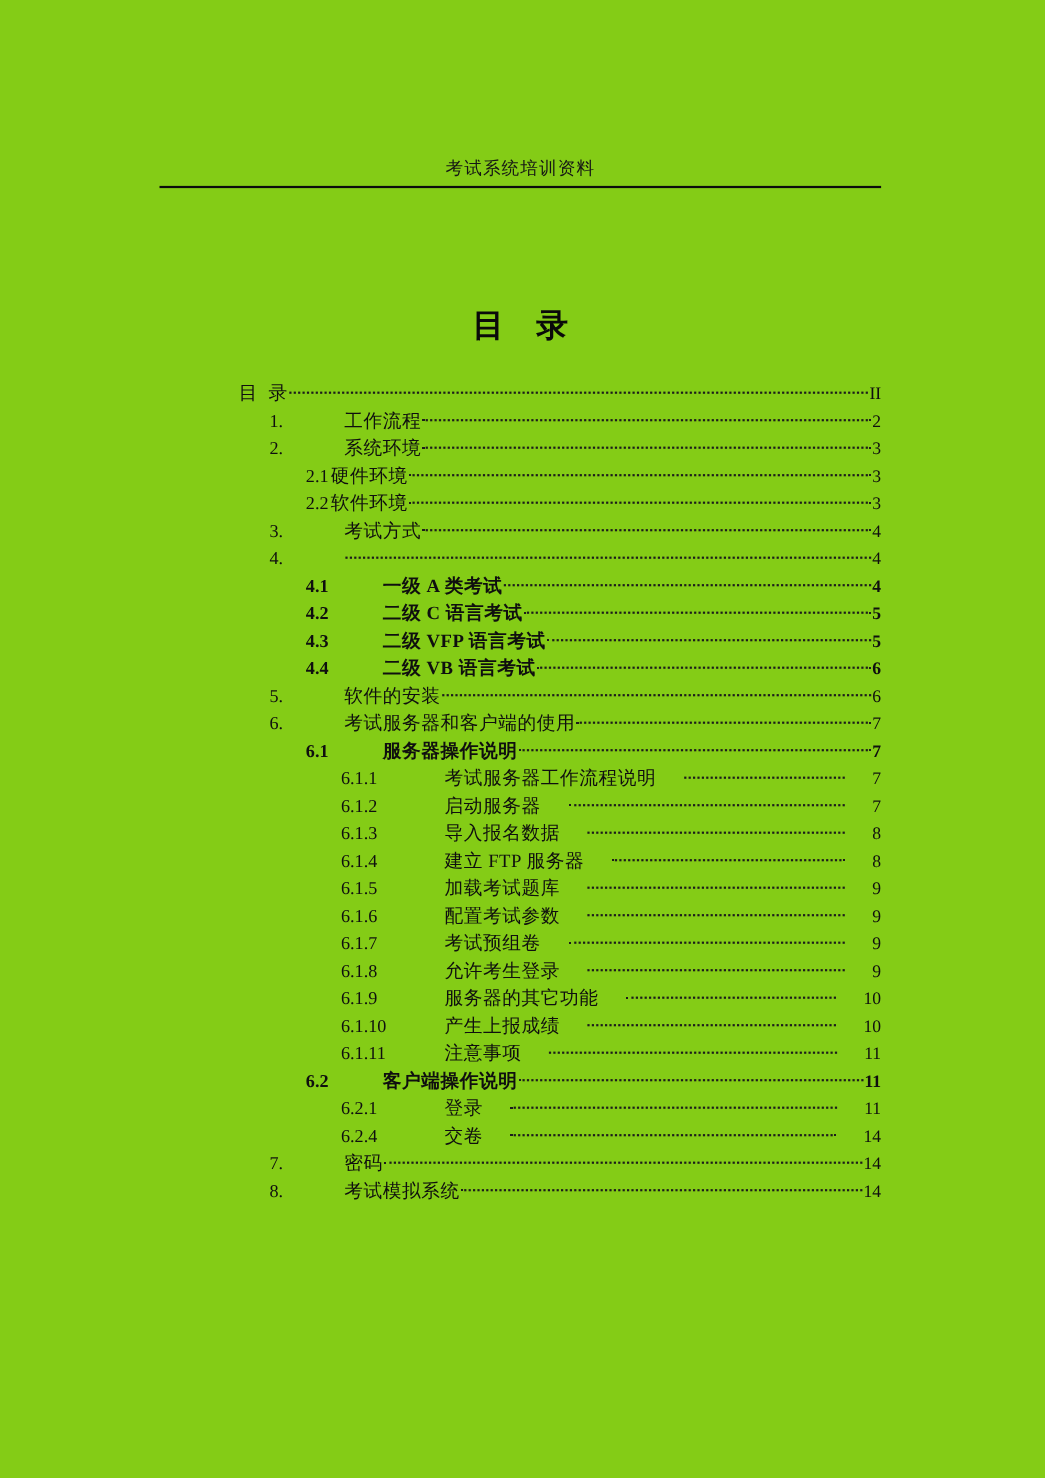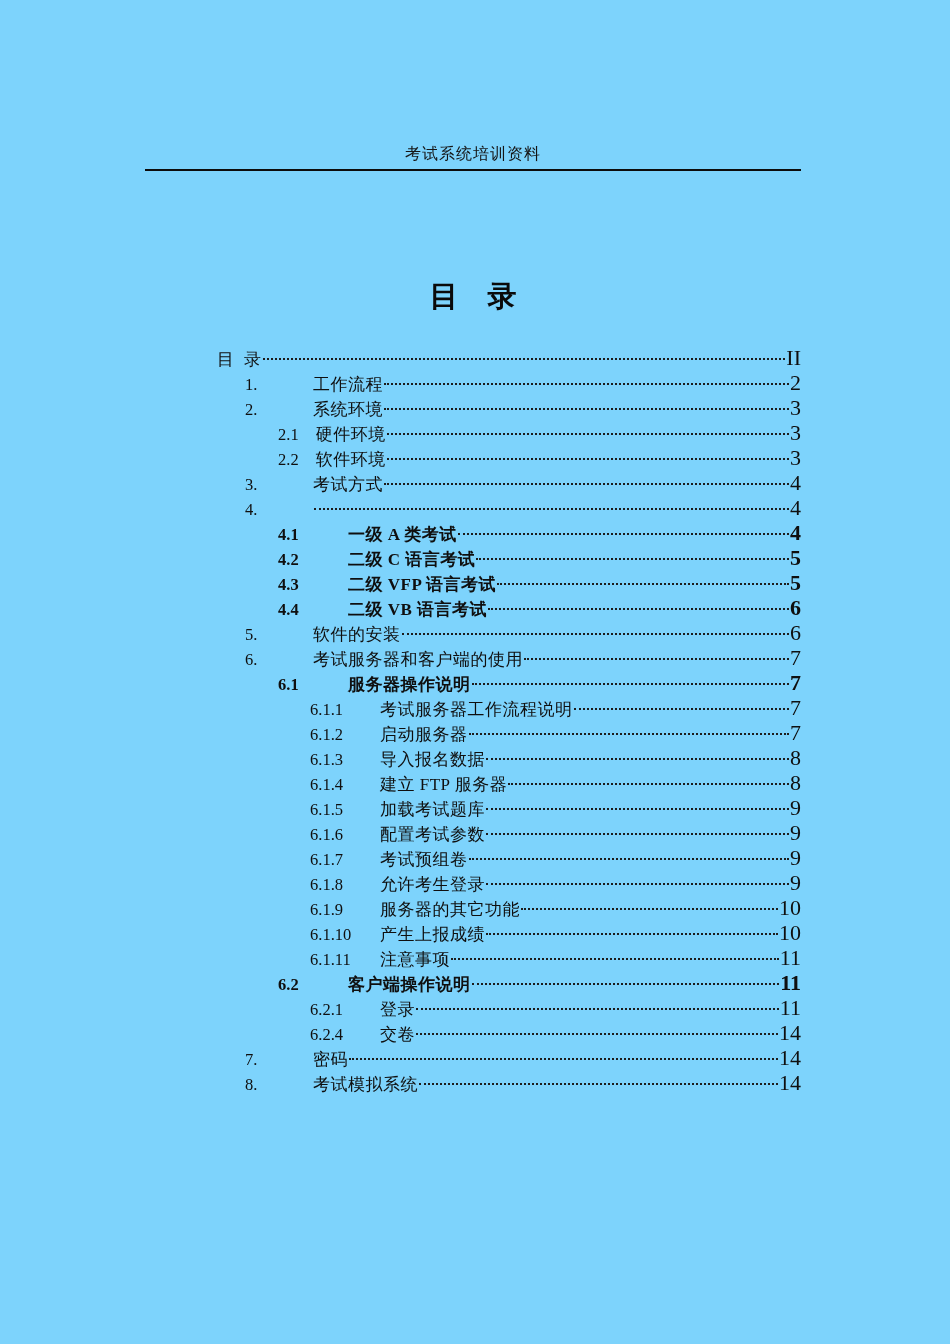--- a/index.html
+++ b/index.html
@@ -4,21 +4,21 @@
 <style>
   html,body{margin:0;padding:0;}
   body{
     width:950px;height:1344px;
     background:#ffffff;
     font-family:"Liberation Serif","DejaVu Serif",serif;
     color:#0f0f0f;
     position:relative;
     overflow:hidden;
   }
-  .page{position:absolute;inset:0;background:#7dd3fc;}
+  .page{position:absolute;inset:0;background:#84cc16;}
 
   
   .doc-header{
     position:absolute;left:145px;width:656px;top:142px;
     text-align:center;font-size:16px;line-height:24px;
     color:#151515;letter-spacing:1px;
   }
   .header-rule{
     position:absolute;left:145px;width:656px;top:169px;
     border-top:2px solid #0c0c0c;height:0;
@@ -40,31 +40,31 @@
     height:25px;line-height:25px;
     font-size:17px;white-space:nowrap;
   }
   .toc-row .num{flex:0 0 auto;font-size:16.5px;}
   .toc-row .label{flex:0 0 auto;white-space:pre;letter-spacing:0.5px;}
   .toc-row .leader{flex:1 1 auto;position:relative;min-width:12px;}
   .toc-row .leader::after{
     content:"";position:absolute;left:1px;right:1px;bottom:5px;
     border-bottom:2px dotted #1c1c1c;
   }
-  .toc-row .pagenum{flex:0 0 auto;font-size:22px;text-align:right;}
+  .toc-row .pagenum{flex:0 0 auto;font-size:16px;text-align:right;}
 
   
   .l0{padding-left:72px;}
   .l1{padding-left:100px;}
   .l1 .num{width:68px;}
   .l2{padding-left:133px;font-weight:bold;}
   .l2 .num{width:70px;}
   .l2i{padding-left:133px;}
-  .l2i .num{margin-right:17px;}
-  .l3{padding-left:165px;}
+  .l2i .num{margin-right:2px;}
+  .l3{padding-left:165px;gap:24px;}
   .l3 .num{width:70px;}
 </style>
 </head>
 <body>
 
 <div class="page">
 
   <div class="doc-header">考试系统培训资料</div>
   <div class="header-rule"></div>
 

